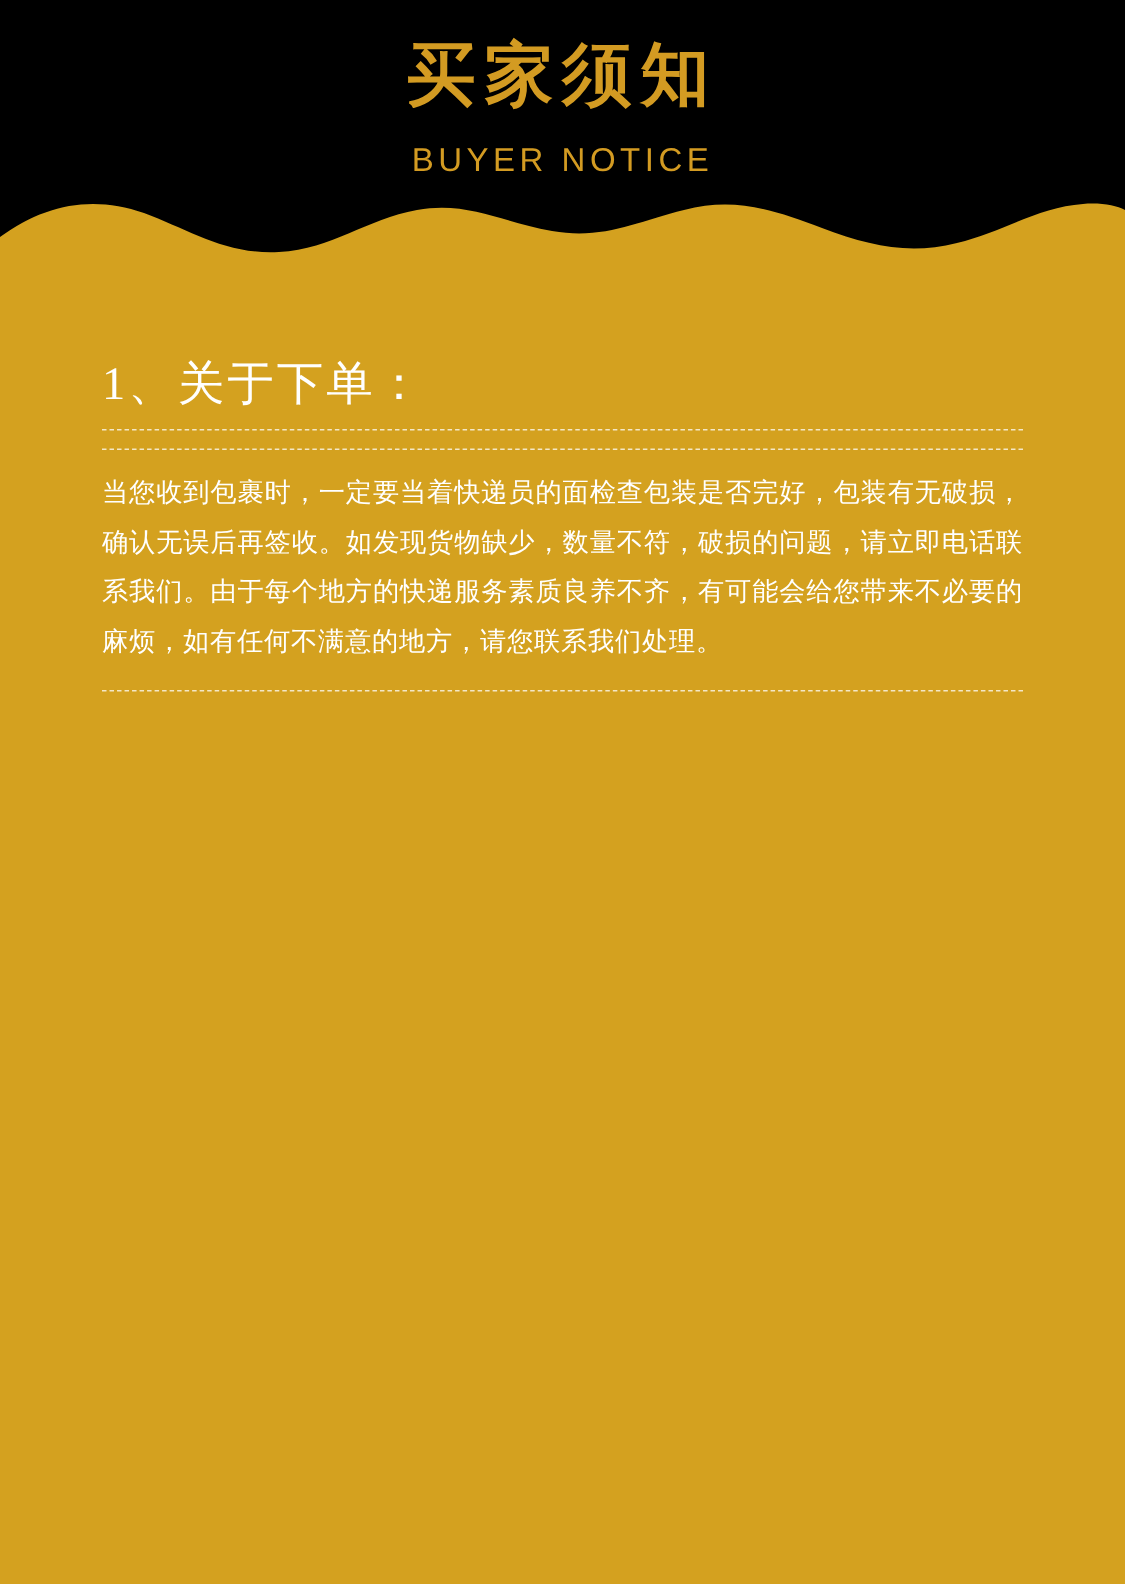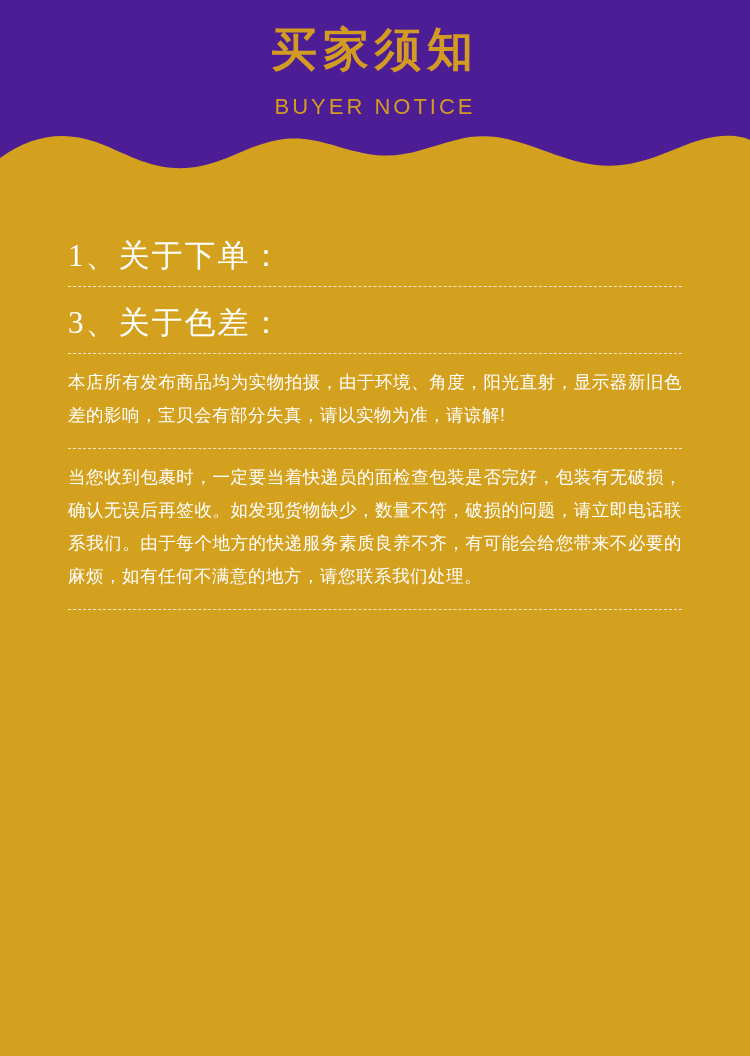--- a/index.html
+++ b/index.html
@@ -11,21 +11,21 @@
     height: 1056px;
     background: #ffffff;
     font-family: "Liberation Sans", "DejaVu Sans", sans-serif;
     overflow: hidden;
   }
 
   .page {
     position: relative;
     width: 750px;
     height: 1056px;
-    background: #4c1d95;
+    background: #000000;
     box-sizing: border-box;
   }
 
   
   .header {
     position: relative;
     height: 150px;
     text-align: center;
     padding-top: 18px;
     box-sizing: border-box;
@@ -135,25 +135,20 @@
   <div class="body-panel"></div>
 
   <div class="content">
 
     <div class="section">
       <div class="sec-title">1、关于下单：</div>
       <hr class="divider">
     </div>
 
 
-    <div class="section">
-      <div class="sec-title">3、关于色差：</div>
-      <hr class="divider">
-      <p class="sec-body">本店所有发布商品均为实物拍摄，由于环境、角度，阳光直射，显示器新旧色差的影响，宝贝会有部分失真，请以实物为准，请谅解!</p>
-    </div>
 
     <div class="section">
       <hr class="divider">
       <p class="sec-body">当您收到包裹时，一定要当着快递员的面检查包装是否完好，包装有无破损，确认无误后再签收。如发现货物缺少，数量不符，破损的问题，请立即电话联系我们。由于每个地方的快递服务素质良养不齐，有可能会给您带来不必要的麻烦，如有任何不满意的地方，请您联系我们处理。</p>
       <hr class="bottom-rule">
     </div>
 
   </div>
 </div>
 

